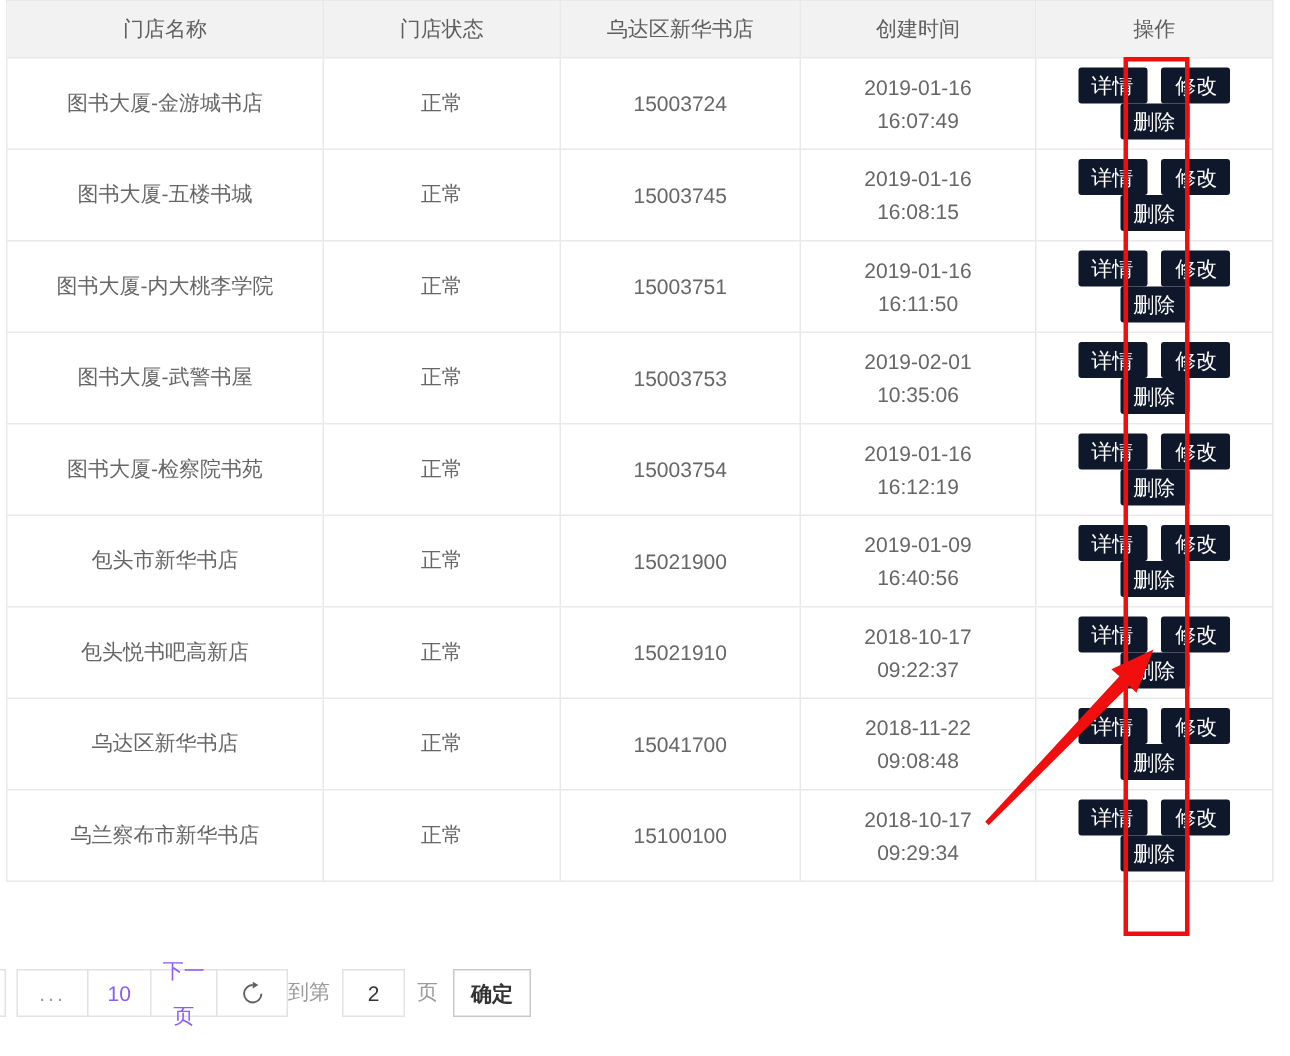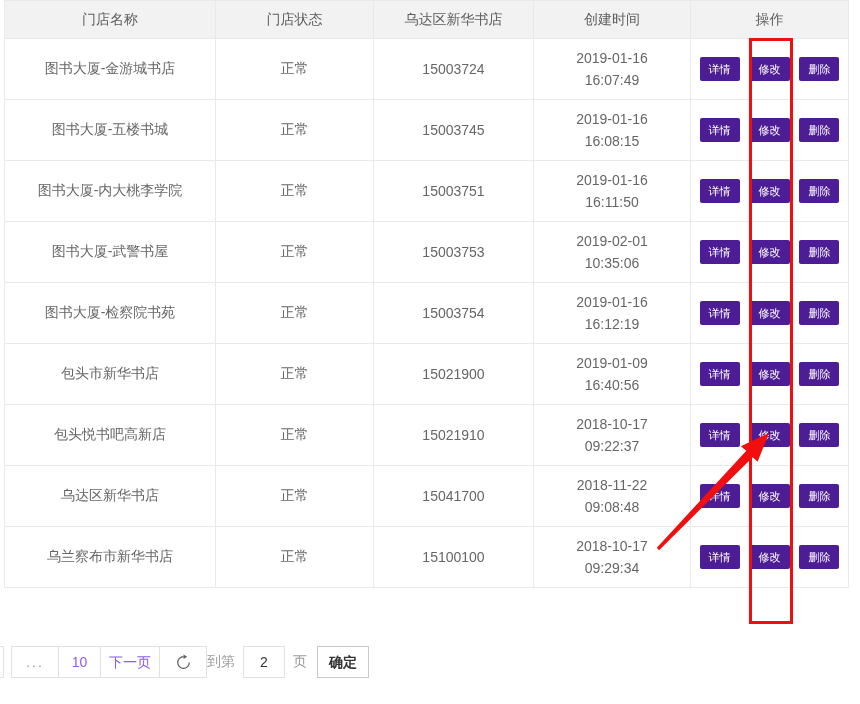--- a/index.html
+++ b/index.html
@@ -13,21 +13,21 @@
     border-collapse:collapse;table-layout:fixed;
   }
   .store-table th,.store-table td{
     border:1px solid #e9e9e9;text-align:center;vertical-align:middle;
     font-size:14px;color:#666;font-weight:normal;overflow:hidden;
   }
   .store-table thead th{background:#f2f2f2;height:35px;color:#5e5e5e;}
   .store-table tbody td{height:58px;background:#fff;}
   .cell-time{white-space:pre-line;line-height:22px;}
   .op-btn{
-    display:inline-block;background:#4c1d95;color:#fff;font-size:11px;
+    display:inline-block;background:#0f172a;color:#fff;font-size:14px;
     line-height:12px;padding:6px 9px;border:none;border-radius:2px;
     margin:0 3px;cursor:pointer;font-family:inherit;
   }
   
   #red-rect{
     position:absolute;left:749px;top:38px;width:44px;height:586px;
     border:3px solid #f10e0e;box-sizing:border-box;pointer-events:none;z-index:5;
   }
   #red-arrow{position:absolute;left:0;top:0;pointer-events:none;z-index:6;}
   
@@ -38,21 +38,21 @@
   .pg-btn{
     box-sizing:border-box;height:32px;line-height:30px;text-align:center;
     border:1px solid #e2e2e2;background:#fff;color:#8b5cf6;cursor:pointer;
     display:inline-flex;align-items:center;justify-content:center;
     font-family:inherit;font-size:14px;
   }
   .pg-joined{margin-left:-1px;}
   #pg-stub{width:25px;margin-left:-21px;}
   #pg-ellipsis{width:48px;color:#999;letter-spacing:2px;}
   #pg-ten{width:43px;}
-  #pg-next{width:60px;}
+  #pg-next{width:45px;}
   #pg-refresh{width:48px;}
   .pg-gray{color:#9b9b9b;}
   #pg-goto-label{margin-left:0;}
   #pg-input{
     box-sizing:border-box;width:42px;height:32px;margin:0 8px;
     border:1px solid #e2e2e2;text-align:center;font-size:14px;color:#333;
     font-family:inherit;outline:none;background:#fff;
   }
   #pg-confirm{
     box-sizing:border-box;height:32px;line-height:30px;margin-left:10px;

